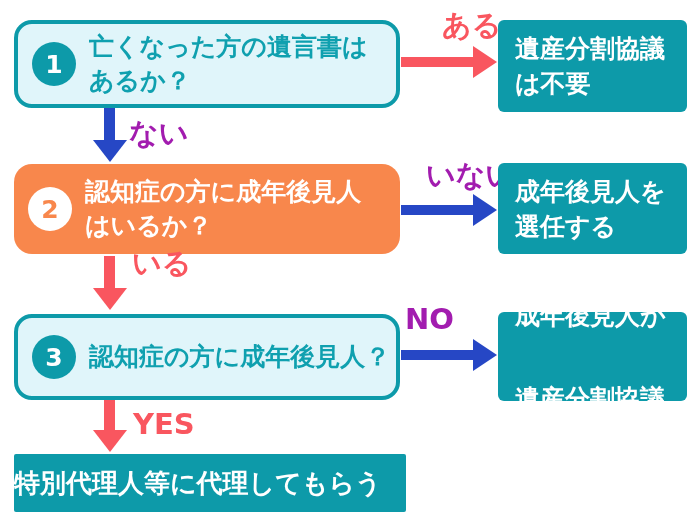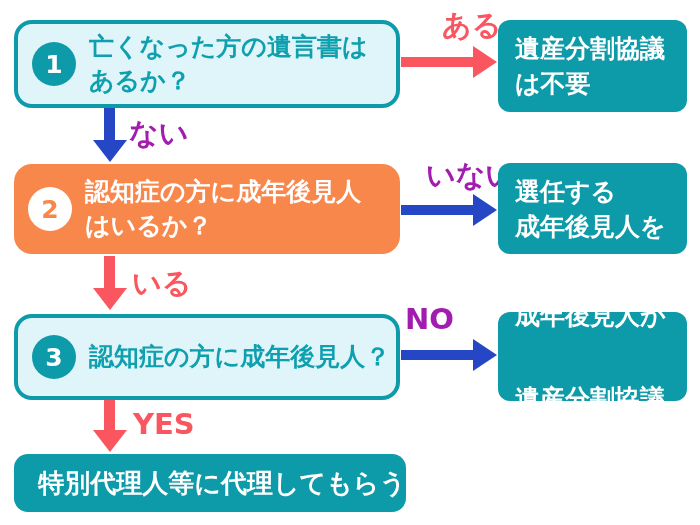--- a/index.html
+++ b/index.html
@@ -21,31 +21,31 @@
   .qtext{font-size:25px;line-height:34px;margin-left:13px;}
   
   .badge{
     width:44px;height:44px;border-radius:50%;flex:0 0 auto;
     display:flex;align-items:center;justify-content:center;font-size:25px;
   }
   .badge.teal{background:#0d9aa9;color:#ffffff;}
   .badge.white{background:#ffffff;color:#f8874c;}
   
   .rbox{
-    position:absolute;background:#0d9aa9;border-radius:12px;color:#ffffff;
+    position:absolute;background:#0d9aa9;border-radius:6px;color:#ffffff;
     display:flex;flex-direction:column;justify-content:center;
     box-sizing:border-box;padding-left:17px;font-size:25px;line-height:35px;
   }
   .r1{left:498px;top:20px;width:189px;height:92px;}
   .r2{left:498px;top:163px;width:189px;height:91px;}
   .r3{left:498px;top:312px;width:189px;height:89px;gap:48px;}
   .final{
     position:absolute;left:14px;top:454px;width:392px;height:58px;
-    background:#0d9aa9;border-radius:14px;color:#ffffff;
-    display:flex;align-items:center;justify-content:flex-end;font-size:26px;
+    background:#0d9aa9;border-radius:2px;color:#ffffff;
+    display:flex;align-items:center;justify-content:flex-start;font-size:26px;
   }
   
   .shaft-h{position:absolute;height:10px;}
   .shaft-v{position:absolute;width:11px;}
   .head-r{position:absolute;width:0;height:0;
     border-top:16px solid transparent;border-bottom:16px solid transparent;}
   .head-d{position:absolute;width:0;height:0;
     border-left:17px solid transparent;border-right:17px solid transparent;}
   .bg-red{background:#f9565f;}
   .bg-blue{background:#2647c5;}
@@ -90,27 +90,27 @@
       <div>認知症の方に成年後見人</div>
       <div>はいるか？</div>
     </div>
   </div>
 
   <div class="lbl blue" style="left:426px;top:156px;">いない</div>
   <div class="shaft-h bg-blue" style="left:401px;top:205px;width:74px;"></div>
   <div class="head-r blue" style="left:473px;top:194px;"></div>
 
   <div class="rbox r2">
+    <div>成年後見人を</div>
     <div>選任する</div>
-    <div>成年後見人を</div>
   </div>
 
   <div class="shaft-v bg-red" style="left:104px;top:256px;height:33px;"></div>
   <div class="head-d red" style="left:93px;top:288px;"></div>
-  <div class="lbl red" style="left:132px;top:264px;">いる</div>
+  <div class="lbl red" style="left:132px;top:244px;">いる</div>
 
   <div class="qbox cyan q3">
     <div class="badge teal">3</div>
     <div class="qtext">
       <div>認知症の方に成年後見人？</div>
     </div>
   </div>
 
   <div class="lbl blue" style="left:405px;top:302px;">NO</div>
   <div class="shaft-h bg-blue" style="left:401px;top:350px;width:74px;"></div>

